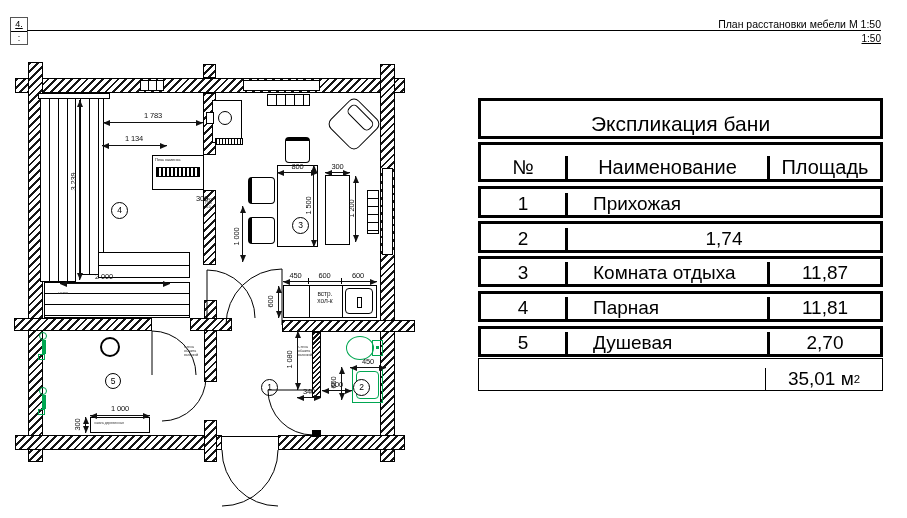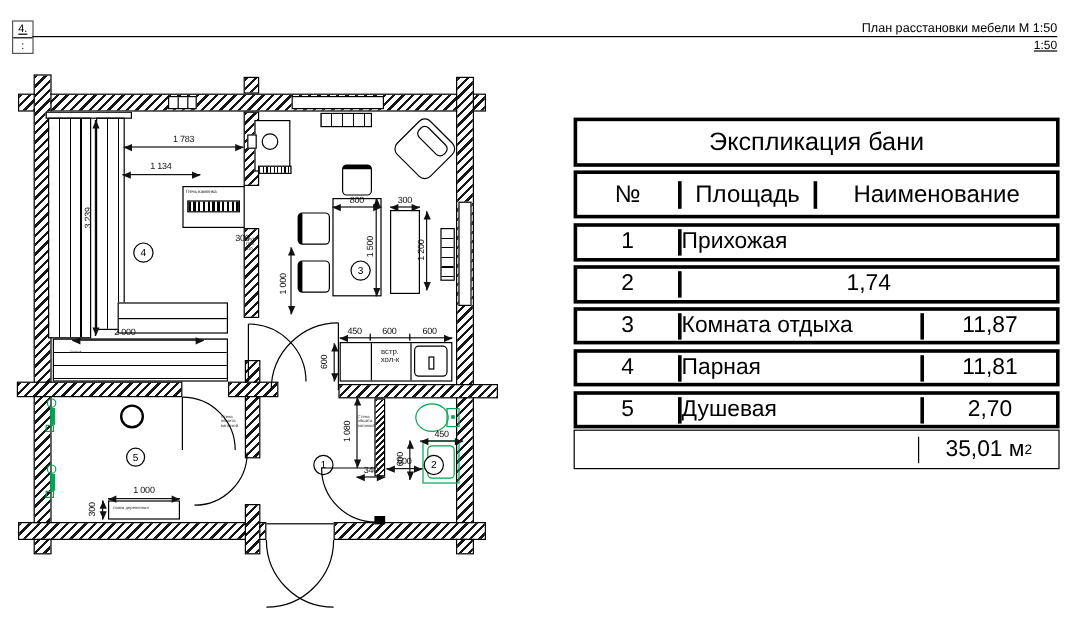--- a/index.html
+++ b/index.html
@@ -51,28 +51,28 @@
   
   .chair{border:1px solid #000;background:#fff;border-radius:4px;}
   .chair.top{border-top:4px solid #000;}
   .chair.left{border-left:4px solid #000;}
   .armchair{border:1px solid #000;border-radius:7px;background:#fff;transform:rotate(45deg);}
   .armchair .in{position:absolute;left:4px;top:4px;right:4px;height:10px;
     border:1px solid #000;border-radius:5px;}
 
   
   #legend{left:478px;top:98px;width:405px;}
-  .trow{display:flex;border:3px solid #000;box-sizing:border-box;background:#fff;align-items:center;}
+  .trow{display:flex;border:3px solid #000;box-sizing:border-box;background:#fff;align-items:flex-end;}
   .tcell{display:flex;align-items:center;justify-content:center;box-sizing:border-box;}
   .tc1{flex:0 0 84px;}
   .tc2{flex:0 0 202px;border-left:3px solid #000;}
   .tc3{flex:1;border-left:3px solid #000;}
   .trow.thin{border-width:1.2px;}
   .trow.thin .tc2,.trow.thin .tc3{border-left-width:1.2px;}
-  .nameleft{justify-content:flex-start;padding-left:0;}
+  .nameleft{justify-content:flex-start;padding-left:25px;}
   sup{font-size:0.6em;}
 </style>
 </head>
 <body>
 
 <div class="abs" id="sheet-box">
   <div class="half top">4.</div>
   <div class="half">:</div>
 </div>
 <div class="abs" id="title-rule"></div>
@@ -240,22 +240,22 @@
     </g>
   </svg>
 </div>
 
 <div class="abs" id="legend">
   <div class="trow" style="height:41px">
     <div class="tcell" style="flex:1;font-size:21px">Экспликация бани</div>
   </div>
   <div class="trow" style="height:40px;margin-top:3px;font-size:20px">
     <div class="tcell tc1">№</div>
+    <div class="tcell tc2">Наименование</div>
     <div class="tcell tc3">Площадь</div>
-    <div class="tcell tc2">Наименование</div>
   </div>
   <div class="trow" style="height:32px;margin-top:4px;font-size:19px">
     <div class="tcell tc1">1</div>
     <div class="tcell tc2 nameleft">Прихожая</div>
   </div>
   <div class="trow" style="height:32px;margin-top:3px;font-size:19px">
     <div class="tcell tc1">2</div>
     <div class="tcell tc3">1,74</div>
   </div>
   <div class="trow" style="height:31px;margin-top:3px;font-size:19px">

